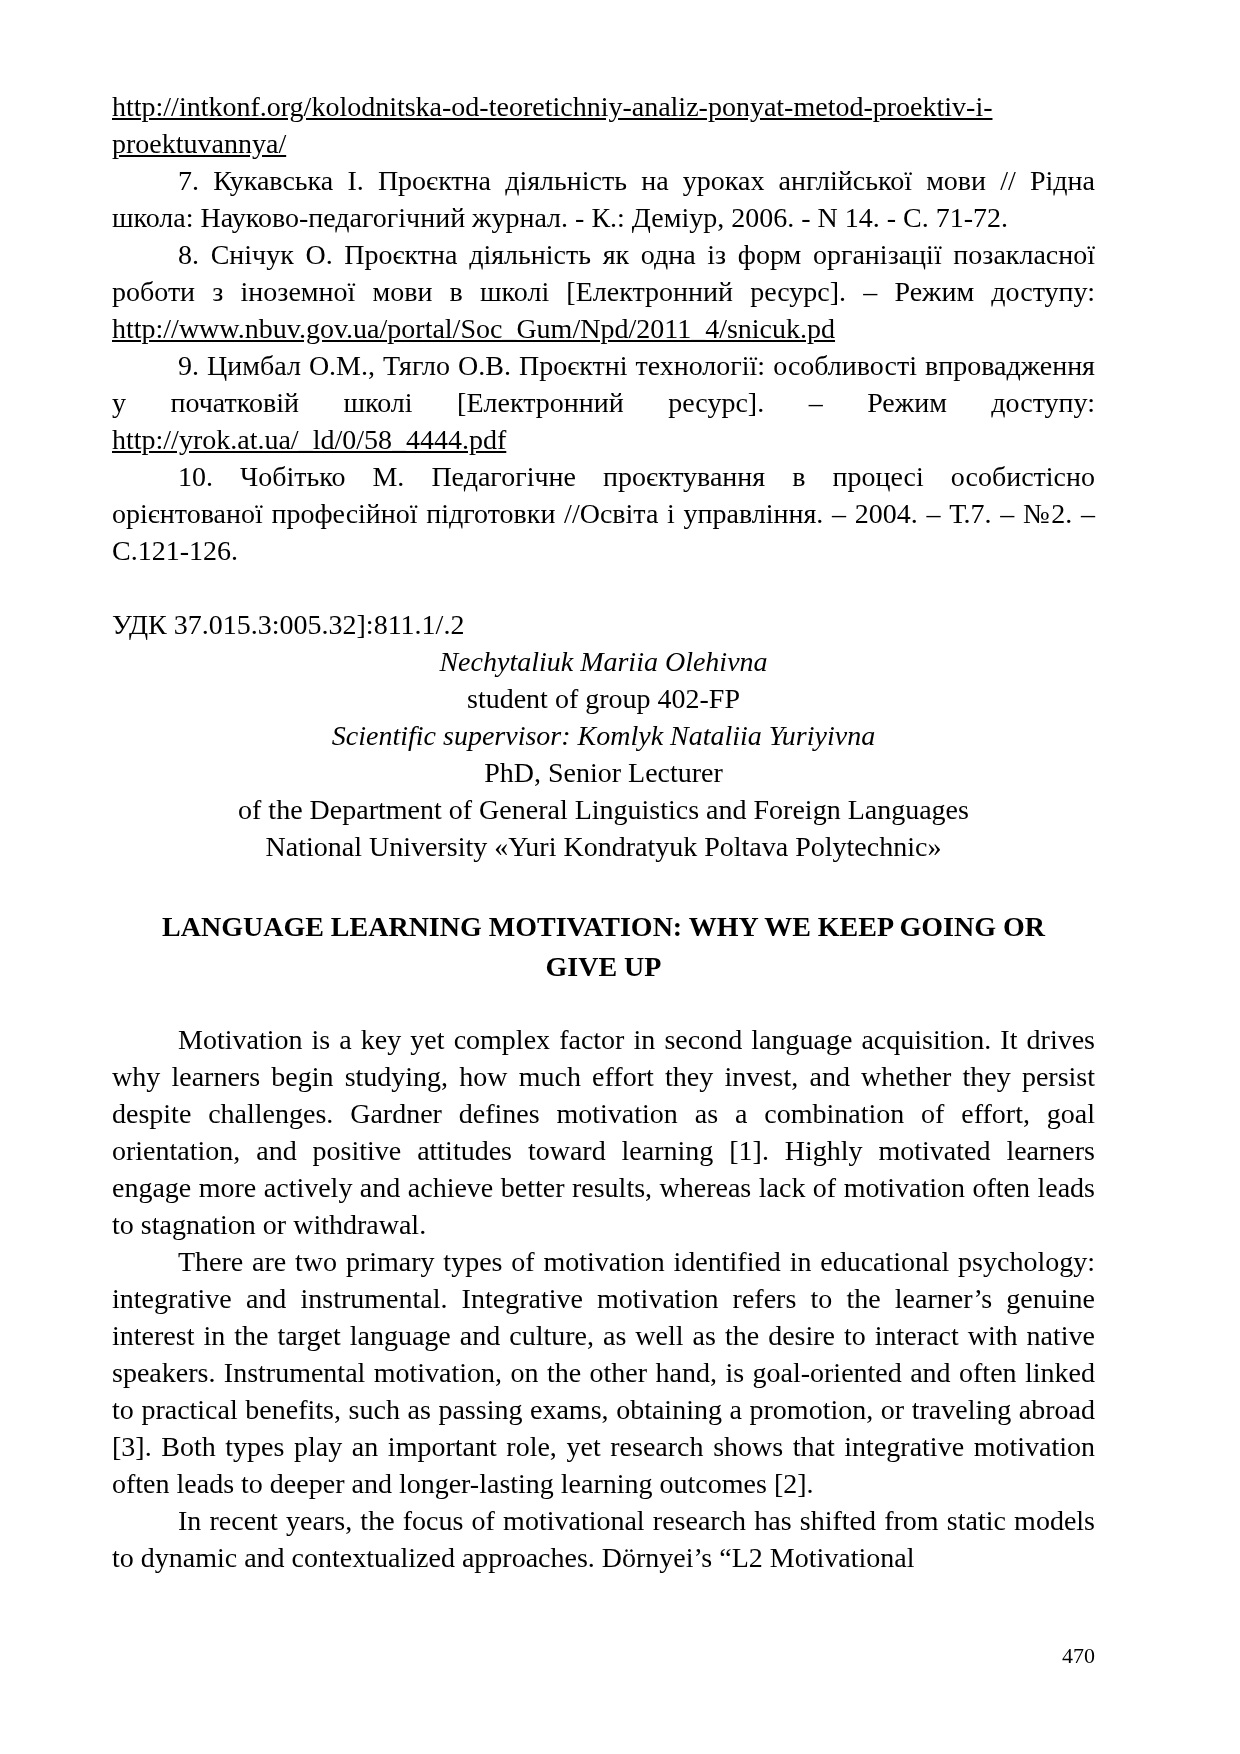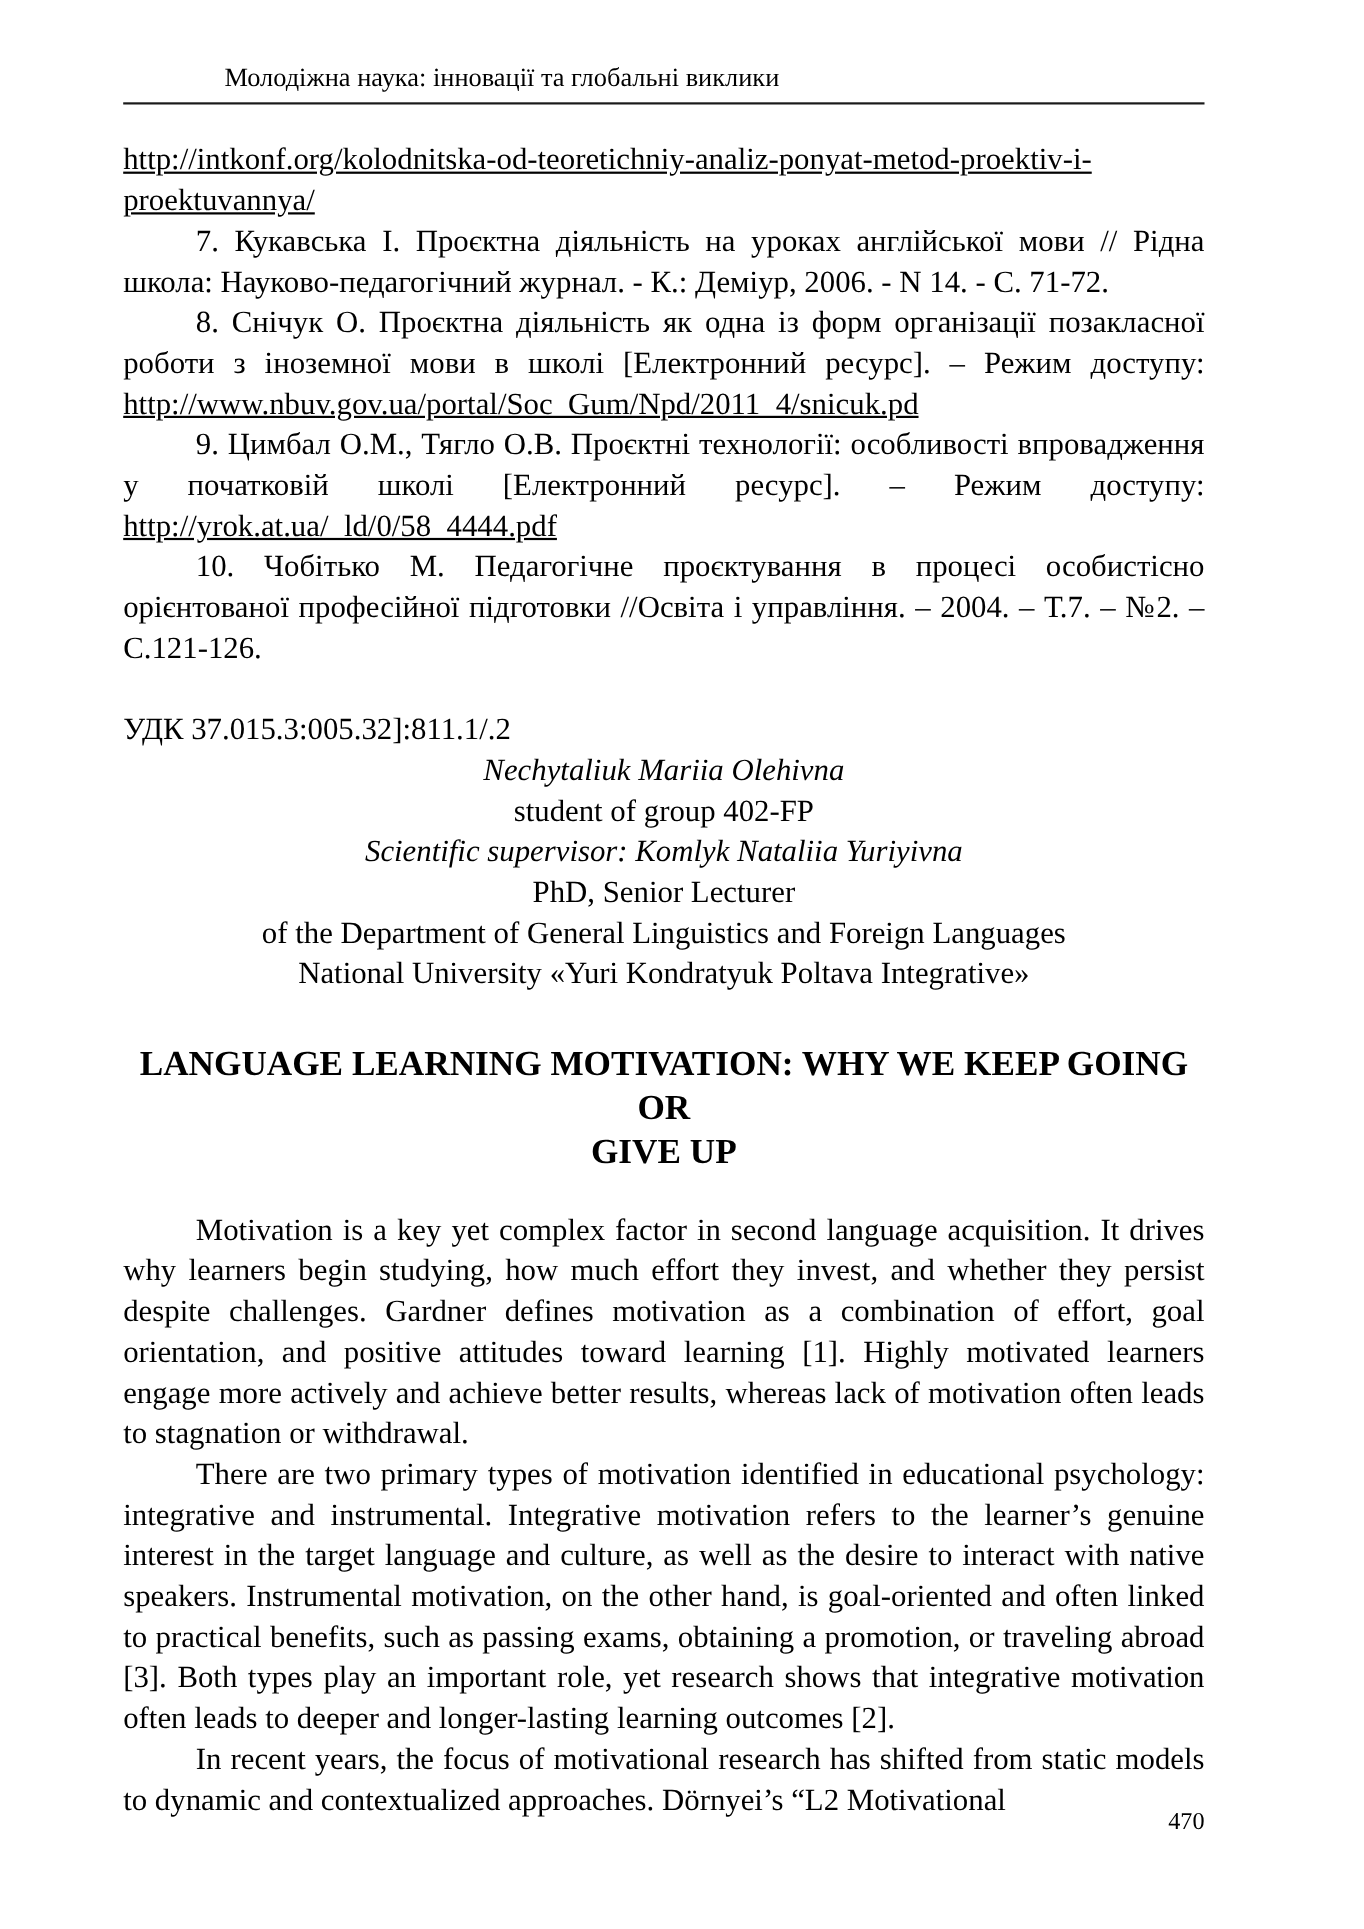--- a/index.html
+++ b/index.html
@@ -39,45 +39,41 @@
     cursor: pointer;
   }
   .udc { margin-top: 37px; }
   .center-block p { text-align: center; }
   .bold-italic { font-weight: normal; font-style: italic; }
   .italic { font-style: italic; }
   .title {
     margin-top: 42px;
     font-weight: bold;
     text-align: center;
-    font-size: 32px;
+    font-size: 28px;
     line-height: 40px;
   }
   .body-par {
     text-align: justify;
     text-indent: 66px;
   }
   .first-par { margin-top: 34px; }
   .page-number {
     position: absolute;
     right: 145px;
     bottom: 80px;
     font-size: 22px;
     text-align: right;
   }
 </style>
 </head>
 <body>
 
 <div class="page">
 
-  <header>
-    <div class="running-header">Молодіжна наука: інновації та глобальні виклики</div>
-    <hr class="header-rule">
-  </header>
 
   <section class="refs">
     <p class="ref no-indent"><a class="link">http://intkonf.org/kolodnitska-od-teoretichniy-analiz-ponyat-metod-proektiv-i-proektuvannya/</a></p>
 
     <p class="ref">7. Кукавська І. Проєктна діяльність на уроках англійської мови // Рідна школа: Науково-педагогічний журнал. - К.: Деміур, 2006. - N 14. - С. 71-72.</p>
 
     <p class="ref"><span>8. Снічук О. Проєктна діяльність як одна із форм організації позакласної роботи з іноземної мови в школі [Електронний ресурс]. – Режим доступу: </span><a class="link">http://www.nbuv.gov.ua/portal/Soc_Gum/Npd/2011_4/snicuk.pd</a></p>
 
     <p class="ref"><span>9. Цимбал О.М., Тягло О.В. Проєктні технології: особливості впровадження у початковій школі [Електронний ресурс]. – Режим доступу: </span><a class="link">http://yrok.at.ua/_ld/0/58_4444.pdf</a></p>
 
@@ -85,21 +81,21 @@
   </section>
 
   <p class="udc">УДК 37.015.3:005.32]:811.1/.2</p>
 
   <section class="center-block">
     <p class="bold-italic">Nechytaliuk Mariia Olehivna</p>
     <p>student of group 402-FP</p>
     <p><span class="italic">Scientific supervisor: </span><span class="bold-italic">Komlyk Nataliia Yuriyivna</span></p>
     <p>PhD, Senior Lecturer</p>
     <p>of the Department of General Linguistics and Foreign Languages</p>
-    <p>National University «Yuri Kondratyuk Poltava Integrative»</p>
+    <p>National University «Yuri Kondratyuk Poltava Polytechnic»</p>
   </section>
 
   <h1 class="title"><span>LANGUAGE LEARNING MOTIVATION: WHY WE KEEP GOING OR</span><br><span>GIVE UP</span></h1>
 
   <section>
     <p class="body-par first-par">Motivation is a key yet complex factor in second language acquisition. It drives why learners begin studying, how much effort they invest, and whether they persist despite challenges. Gardner defines motivation as a combination of effort, goal orientation, and positive attitudes toward learning [1]. Highly motivated learners engage more actively and achieve better results, whereas lack of motivation often leads to stagnation or withdrawal.</p>
     <p class="body-par">There are two primary types of motivation identified in educational psychology: integrative and instrumental. Integrative motivation refers to the learner’s genuine interest in the target language and culture, as well as the desire to interact with native speakers. Instrumental motivation, on the other hand, is goal-oriented and often linked to practical benefits, such as passing exams, obtaining a promotion, or traveling abroad [3]. Both types play an important role, yet research shows that integrative motivation often leads to deeper and longer-lasting learning outcomes [2].</p>
     <p class="body-par">In recent years, the focus of motivational research has shifted from static models to dynamic and contextualized approaches. Dörnyei’s “L2 Motivational</p>
   </section>
 

